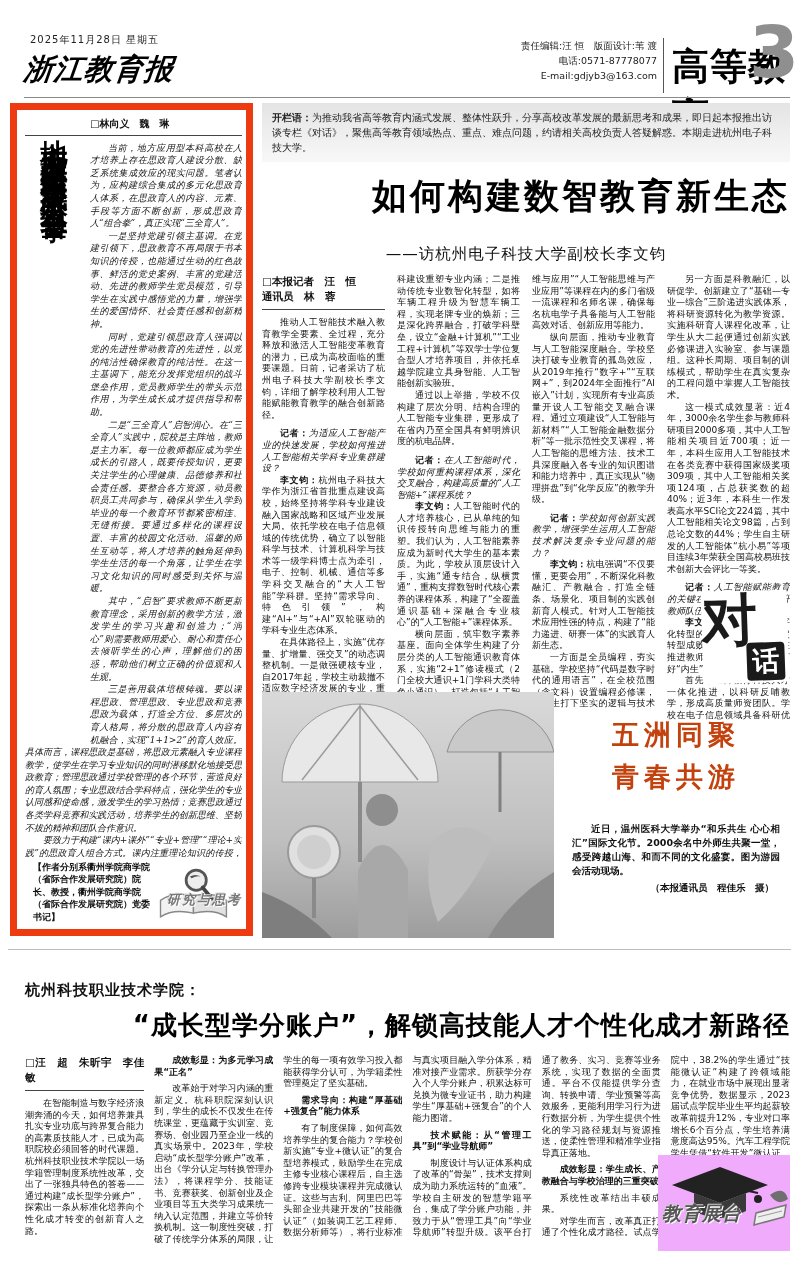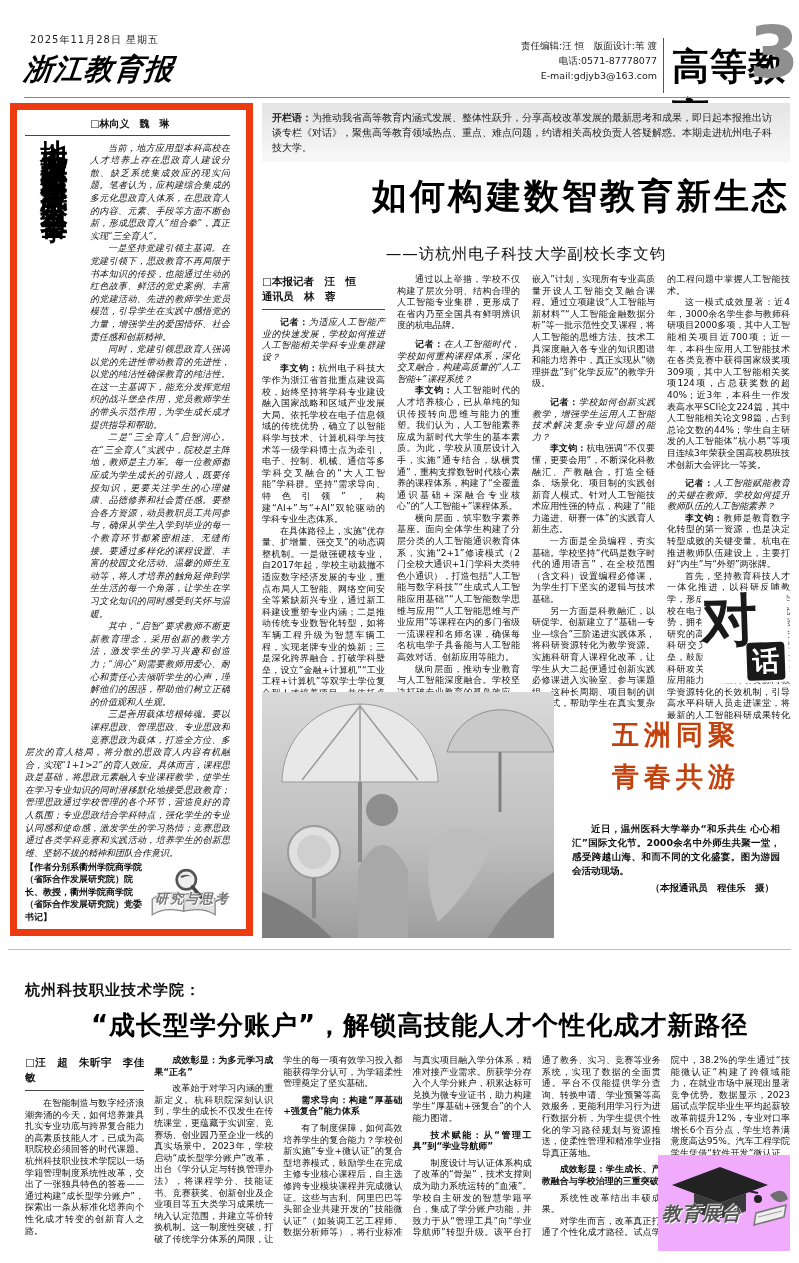--- a/index.html
+++ b/index.html
@@ -14,31 +14,31 @@
   .masthead { position:absolute; left:24px; top:50px; font-family:"DejaVu Serif","Liberation Serif",serif;
     font-style:italic; font-weight:bold; font-size:29px; letter-spacing:1px; transform:skewX(-6deg); color:#000; }
   .pub-info { position:absolute; right:142px; top:38px; text-align:right; font-size:9.5px; line-height:15px; color:#222; }
   .hdr-divider { position:absolute; left:663px; top:38px; width:1px; height:55px; background:#555; }
   .section-title { position:absolute; left:672px; top:42px; font-size:37px; font-weight:900; letter-spacing:1px; color:#000; }
   .page-num { position:absolute; left:749px; top:16px; font-size:72px; font-weight:bold; color:#8f8f8f; line-height:1; }
   .hdr-rule { position:absolute; left:24px; right:9px; top:97px; height:1px; background:#8a8a8a; }
 
   
   .left-box { position:absolute; left:10px; top:103px; width:243px; height:833px;
-    border:7px solid #ee3a10; background:#fff; padding:8px 16px 6px 8px;
+    border:7px solid #ee3a10; background:#fff; padding:8px 4px 6px 8px;
     display:flex; flex-direction:column; }
   .left-flow { flex:1; overflow:hidden; font-family:"DejaVu Serif","Liberation Serif",serif;
     font-style:italic; font-size:9px; line-height:12.6px; text-align:justify; }
   .vert-title { float:left; width:58px; height:618px; margin-right:7px;
     writing-mode:vertical-rl; text-orientation:upright; font-family:"DejaVu Serif","Liberation Serif",serif;
     font-weight:bold; font-style:normal; font-size:27px; line-height:58px; letter-spacing:4px; color:#000; }
   .left-author { font-style:normal; font-family:"DejaVu Sans",sans-serif; font-weight:bold; font-size:10px;
     border-bottom:1px solid #444; padding-bottom:4px; margin-bottom:6px; }
   .left-flow p { text-indent:2em; margin:0; }
-  .left-footer { display:flex; align-items:center; gap:4px; padding-top:4px; }
+  .left-footer { display:flex; align-items:flex-end; gap:4px; padding-top:4px;margin-left:8px; }
   .author-note { width:118px; font-weight:bold; font-size:9px; line-height:12.5px; }
   .rsch-logo { position:relative; flex:1; height:60px; }
   .rsch-text { position:absolute; right:0; bottom:14px; font-family:"DejaVu Serif",serif; font-style:italic;
     font-weight:bold; font-size:13px; color:#777; letter-spacing:2px;
     text-shadow:1px 1px 0 #fff,-1px -1px 0 #ddd; }
 
   
   .main-area { position:absolute; left:262px; top:103px; width:528px; height:585px; }
   .intro-box { background:linear-gradient(180deg,#e4e4e4,#f8f8f8); padding:7px 10px; font-size:10px; line-height:15px; color:#222; }
   .intro-lead { font-weight:bold; }
@@ -65,21 +65,21 @@
   .photo { width:292px; height:246px; flex:0 0 auto; }
   .photo-side { flex:1; padding:22px 10px 8px 18px; }
   .photo-title { text-align:center; font-size:27px; font-weight:900; letter-spacing:5px; line-height:42px; color:#c2410c; }
   .photo-caption { margin-top:24px; font-size:9.5px; line-height:14px; text-align:justify; text-indent:2em; font-weight:600; }
   .photo-credit { margin-top:4px; font-size:9.5px; font-weight:bold; text-align:right; padding-right:6px; }
 
   
   .bottom-rule { position:absolute; left:8px; right:8px; top:949px; height:1px; background:#bdbdbd; }
   .bottom-area { position:absolute; left:25px; top:957px; width:765px; height:306px; }
   .kicker { margin-top:24px; font-size:15px; font-weight:bold; letter-spacing:1px; }
-  .bottom-headline { margin:8px 0 12px 66px; font-size:26px; font-weight:900; letter-spacing:1px; color:#000; }
+  .bottom-headline { margin:8px 0 12px 66px; font-size:26px; font-weight:900; letter-spacing:1px; color:#000;text-align:right; }
   .bottom-cols { height:192px; overflow:hidden; column-count:6; column-gap:10px;
     font-size:9px; line-height:11.6px; text-align:justify; color:#111; }
   .edu-logo { position:absolute; right:0; bottom:12px; width:132px; height:96px; background:#f0abfc; }
   .edu-text { position:absolute; left:4px; bottom:24px; font-family:"DejaVu Serif",serif; font-style:italic;
     font-weight:bold; font-size:19px; color:#555; letter-spacing:1px;
     text-shadow:1px 1px 0 #fff,-1px -1px 0 #ccc; }
 </style>
 </head>
 <body>
 
@@ -128,20 +128,21 @@
     </div>
   </div>
 
   <div class="main-area">
     <div class="intro-box"><span class="intro-lead">开栏语：</span><span>为推动我省高等教育内涵式发展、整体性跃升，分享高校改革发展的最新思考和成果，即日起本报推出访谈专栏《对话》，聚焦高等教育领域热点、重点、难点问题，约请相关高校负责人答疑解惑。本期走进杭州电子科技大学。</span></div>
     <div class="main-title">如何构建数智教育新生态</div>
     <div class="main-subtitle">——访杭州电子科技大学副校长李文钧</div>
     <div class="main-cols">
         <p class="p-byline">□本报记者　汪　恒</p>
         <p class="p-byline2">通讯员　林　蓉</p>
+        <p class="p-n">推动人工智能技术融入教育教学全要素、全过程，充分释放和激活人工智能变革教育的潜力，已成为高校面临的重要课题。日前，记者采访了杭州电子科技大学副校长李文钧，详细了解学校利用人工智能赋能教育教学的融合创新路径。</p>
         <p class="p-q"><b>记者：</b>为适应人工智能产业的快速发展，学校如何推进人工智能相关学科专业集群建设？</p>
         <p class="p-a"><b>李文钧：</b>杭州电子科技大学作为浙江省首批重点建设高校，始终坚持将学科专业建设融入国家战略和区域产业发展大局。依托学校在电子信息领域的传统优势，确立了以智能科学与技术、计算机科学与技术等一级学科博士点为牵引，电子、控制、机械、通信等多学科交叉融合的“大人工智能”学科群。坚持“需求导向、特色引领”，构建“AI+”与“+AI”双轮驱动的学科专业生态体系。</p>
         <p class="p-n">在具体路径上，实施“优存量、扩增量、强交叉”的动态调整机制。一是做强硬核专业，自2017年起，学校主动裁撤不适应数字经济发展的专业，重点布局人工智能、网络空间安全等紧缺新兴专业，通过新工科建设重塑专业内涵；二是推动传统专业数智化转型，如将车辆工程升级为智慧车辆工程，实现老牌专业的焕新；三是深化跨界融合，打破学科壁垒，设立“金融+计算机”“工业工程+计算机”等双学士学位复合型人才培养项目，并依托卓越学院建立具身智能、人工智能创新实验班。</p>
         <p class="p-n">通过以上举措，学校不仅构建了层次分明、结构合理的人工智能专业集群，更形成了在省内乃至全国具有鲜明辨识度的杭电品牌。</p>
         <p class="p-q"><b>记者：</b>在人工智能时代，学校如何重构课程体系，深化交叉融合，构建高质量的“人工智能+”课程系统？</p>
         <p class="p-a"><b>李文钧：</b>人工智能时代的人才培养核心，已从单纯的知识传授转向思维与能力的重塑。我们认为，人工智能素养应成为新时代大学生的基本素质。为此，学校从顶层设计入手，实施“通专结合，纵横贯通”，重构支撑数智时代核心素养的课程体系，构建了“全覆盖通识基础+深融合专业核心”的“人工智能+”课程体系。</p>
         <p class="p-n">横向层面，筑牢数字素养基座。面向全体学生构建了分层分类的人工智能通识教育体系，实施“2+1”修读模式（2门全校大通识+1门学科大类特色小通识），打造包括“人工智能与数字科技”“生成式人工智能应用基础”“人工智能数学思维与应用”“人工智能思维与产业应用”等课程在内的多门省级一流课程和名师名课，确保每名杭电学子具备能与人工智能高效对话、创新应用等能力。</p>
         <p class="p-n">纵向层面，推动专业教育与人工智能深度融合。学校坚决打破专业教育的孤岛效应，从2019年推行“数字+”“互联网+”，到2024年全面推行“AI嵌入”计划，实现所有专业高质量开设人工智能交叉融合课程。通过立项建设“人工智能与新材料”“人工智能金融数据分析”等一批示范性交叉课程，将人工智能的思维方法、技术工具深度融入各专业的知识图谱和能力培养中，真正实现从“物理拼盘”到“化学反应”的教学升级。</p>
         <p class="p-q"><b>记者：</b>学校如何创新实践教学，增强学生运用人工智能技术解决复杂专业问题的能力？</p>
         <p class="p-a"><b>李文钧：</b>杭电强调“不仅要懂，更要会用”，不断深化科教融汇、产教融合，打造全链条、场景化、项目制的实践创新育人模式。针对人工智能技术应用性强的特点，构建了“能力递进、研赛一体”的实践育人新生态。</p>

